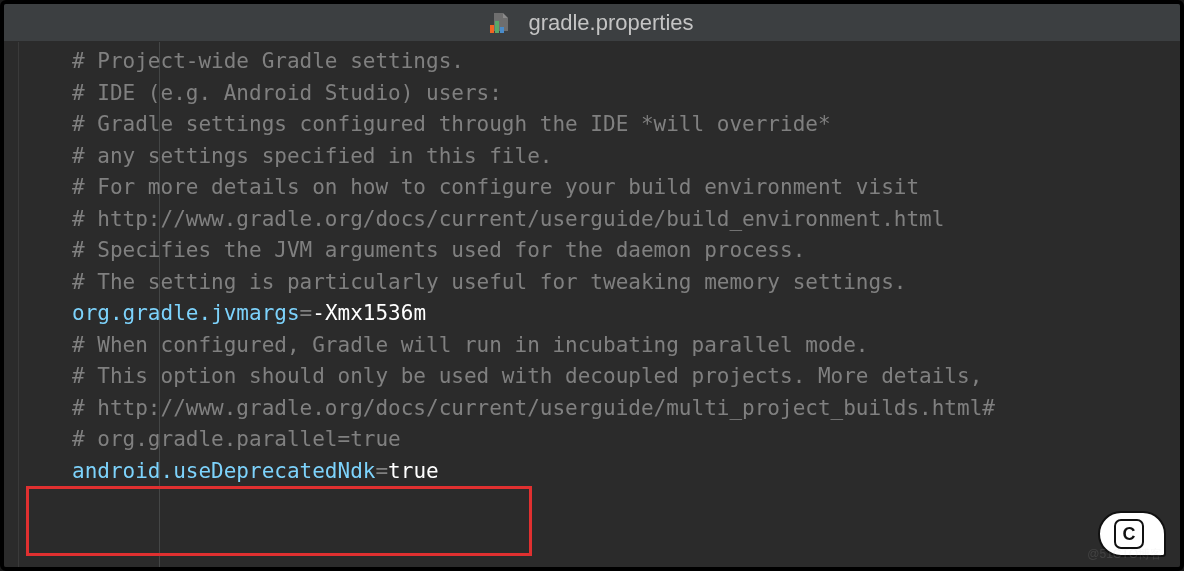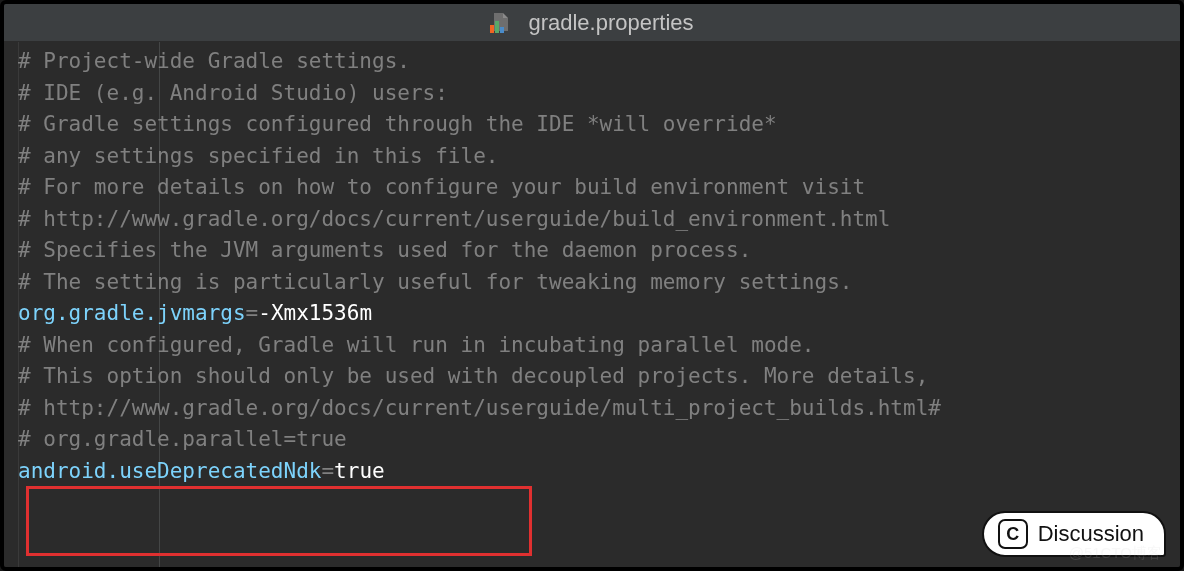--- a/index.html
+++ b/index.html
@@ -75,20 +75,22 @@
     bottom: 0;
     width: 1px;
     background: #444646;
   }
   .code {
     font-size: 21px;
     line-height: 31.5px;
     white-space: pre;
     color: #808080;
     position: relative;
+    padding-left: 18px;
+    margin-left: 36px;
   }
   .key   { color: #7dd3fc; }
   .eq    { color: #808080; }
   .flag  { color: #ffffff; }
   .value { color: #a9b7c6; }
   .highlight-box {
     position: absolute;
     left: 22px;
     top: 444px;
     width: 506px;
@@ -121,21 +123,21 @@
     color: #111;
   }
   .discussion-badge .txt {
     font-size: 22px;
     color: #111;
   }
   .watermark {
     position: absolute;
     right: 18px;
     bottom: 4px;
-    font-size: 15px;
+    font-size: 12px;
     color: rgba(200,200,200,0.15);
     font-family: sans-serif;
   }
 </style>
 </head>
 <body>
 
 <div class="tab-bar">
   <span class="file-icon">
     <span class="paper"></span>
@@ -148,16 +150,15 @@
 
 <div class="editor">
   <div class="gutter-line"></div>
   <div class="indent-guide"></div>
   <div class="code" id="code-block"><div># Project-wide Gradle settings.</div><div># IDE (e.g. Android Studio) users:</div><div># Gradle settings configured through the IDE *will override*</div><div># any settings specified in this file.</div><div># For more details on how to configure your build environment visit</div><div># http://www.gradle.org/docs/current/userguide/build_environment.html</div><div># Specifies the JVM arguments used for the daemon process.</div><div># The setting is particularly useful for tweaking memory settings.</div><div><span class="key">org.gradle.jvmargs</span><span class="eq">=</span><span class="flag">-Xmx1536m</span><span class="value"></span></div><div># When configured, Gradle will run in incubating parallel mode.</div><div># This option should only be used with decoupled projects. More details,</div><div># http://www.gradle.org/docs/current/userguide/multi_project_builds.html#</div><div># org.gradle.parallel=true</div><div><span class="key">android.useDeprecatedNdk</span><span class="eq">=</span><span class="flag">true</span><span class="value"></span></div></div>
   <div class="highlight-box"></div>
 </div>
 
 <div class="discussion-badge">
   <span class="c">C</span>
-  <span class="txt">Discussion</span>
 </div>
 
 <div class="watermark">@51CTO博客</div>
 
 </body></html>

